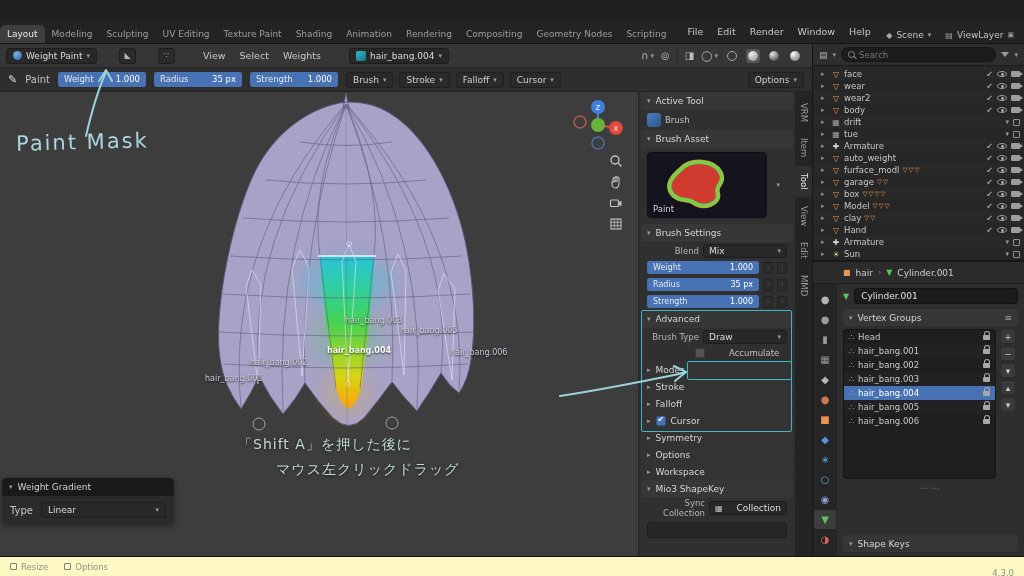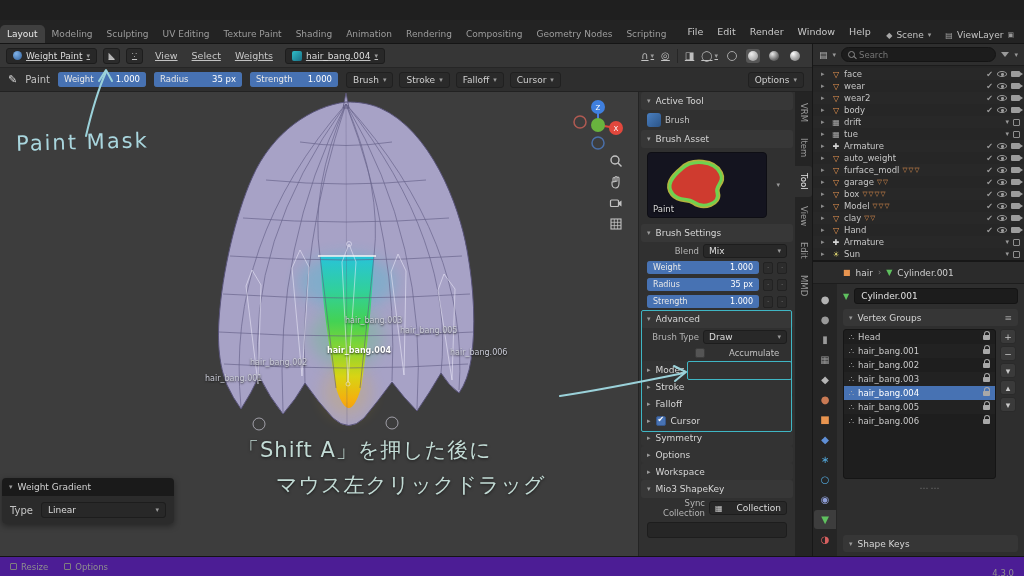--- a/index.html
+++ b/index.html
@@ -19,21 +19,21 @@
   .menu-item{padding:2px 6px;color:#c8c8c8;font-size:9.5px;border-radius:3px;}
   #workspace-tabs{display:flex;align-items:flex-end;height:100%;}
   .ws-tab{padding:4px 7px 4px;font-size:9px;color:#9d9d9d;border-radius:5px 5px 0 0;white-space:nowrap;}
   .ws-tab.active{background:#3f3f3f;color:#e9e9e9;}
   #topbar-right{margin-left:auto;display:flex;align-items:center;gap:14px;padding:0 10px 3px 0;}
   .tb-sel{display:flex;align-items:center;gap:4px;color:#c3c3c3;font-size:9px;}
   .tb-ic{color:#a7a7a7;font-size:8px;}
 
   
   #viewport-col{position:absolute;left:0;top:44px;width:812px;height:512px;overflow:hidden;}
-  #vp-header{position:absolute;left:0;top:0;width:100%;height:24px;background:#363636;border-bottom:1px solid #262626;display:flex;align-items:center;gap:6px;padding:0 6px;z-index:5;text-decoration:underline;}
+  #vp-header{position:absolute;left:0;top:0;width:100%;height:24px;background:#363636;border-bottom:1px solid #262626;display:flex;align-items:center;gap:22px;padding:0 6px;z-index:5;}
   .dd{height:16px;background:#282828;border:1px solid #1d1d1d;border-radius:3px;display:flex;align-items:center;gap:4px;padding:0 6px;color:#dcdcdc;font-size:9px;white-space:nowrap;}
   .caret{font-size:7px;color:#9a9a9a;}
   .mode-ic{width:9px;height:9px;border-radius:50%;background:radial-gradient(circle at 35% 30%,#7fb2e8,#2f5f9a);}
   .mask-btn{width:17px;height:16px;background:#2b2b2b;border:1px solid #1d1d1d;border-radius:3px;display:flex;align-items:center;justify-content:center;color:#b5b5b5;font-size:8px;}
   .brush-thumb{width:10px;height:10px;border-radius:2px;background:linear-gradient(135deg,#2fbfc9,#1a6f86);}
   #vp-header-right{margin-left:auto;display:flex;align-items:center;gap:7px;padding-right:4px;}
   .ih{color:#bdbdbd;font-size:10px;display:flex;align-items:center;gap:2px;}
   .vdiv{width:1px;height:14px;background:#262626;}
   .ball-wrap{display:flex;align-items:center;padding:2px;border-radius:3px;}
   .ball-wrap.active{background:#565656;}
@@ -52,21 +52,21 @@
   .hdr-dd{display:flex;align-items:center;gap:4px;padding:2px 6px;background:#2a2a2a;border:1px solid #202020;border-radius:3px;color:#d0d0d0;font-size:9px;}
   #tool-right{margin-left:auto;padding-right:6px;}
 
   #vp-canvas{position:absolute;left:0;top:48px;width:795px;height:464px;background:#3d3d3d;overflow:hidden;}
   #vp-overlay-lines{position:absolute;left:8px;top:5px;z-index:4;}
   .ovl{font-size:8.5px;color:#9f9f9f;line-height:12px;}
   .ovl.first{color:#cfcfcf;}
   #bone-labels{position:absolute;inset:0;z-index:3;}
   .bone-label{position:absolute;font-size:8px;color:#c9cbd6;text-shadow:0 1px 2px rgba(0,0,0,.75);white-space:nowrap;}
   .bone-label.active{color:#ffffff;font-weight:bold;}
-  #jp-note{position:absolute;left:238px;top:344px;z-index:4;color:#c2dbd5;font-size:21px;letter-spacing:1px;text-shadow:0 1px 3px rgba(0,0,0,.6);}
+  #jp-note{position:absolute;left:238px;top:344px;z-index:4;color:#c2dbd5;font-size:14px;letter-spacing:1px;text-shadow:0 1px 3px rgba(0,0,0,.6);}
   #jp-note .l2{margin-left:38px;margin-top:7px;}
   #paint-mask-note{position:absolute;left:16px;top:86px;z-index:60;color:#a9d6de;font-size:21px;letter-spacing:2px;transform:rotate(-1.5deg);}
 
   
   #grad-panel{position:absolute;left:2px;top:386px;width:172px;z-index:6;border-radius:4px;overflow:hidden;box-shadow:0 2px 6px rgba(0,0,0,.4);}
   #grad-head{height:18px;background:rgba(24,24,24,.95);display:flex;align-items:center;gap:5px;padding:0 7px;color:#d2d2d2;font-size:9px;}
   #grad-body{background:rgba(43,43,43,.96);padding:6px 8px;display:flex;align-items:center;gap:8px;}
   #grad-body .dd{flex:1;justify-content:space-between;}
 
   
@@ -146,21 +146,21 @@
   .vg-ic{color:#b0b0b0;font-size:8px;}
   .vg-name{overflow:hidden;white-space:nowrap;}
   .lock{margin-left:auto;width:7px;height:5px;background:#a8a8a8;border-radius:1px;position:relative;}
   .lock::before{content:"";position:absolute;left:1px;top:-4px;width:4px;height:4px;border:1px solid #a8a8a8;border-bottom:none;border-radius:3px 3px 0 0;}
   #vg-btns{width:18px;display:flex;flex-direction:column;gap:2px;}
   .sq-btn{width:16px;height:15px;background:#3a3a3a;border:1px solid #2a2a2a;border-radius:3px;color:#c9c9c9;font-size:9px;display:flex;align-items:center;justify-content:center;}
   #dots-divider{text-align:center;color:#6f6f6f;font-size:9px;letter-spacing:2px;margin:4px 0 2px;}
   #shape-keys-head{margin-top:auto;margin-bottom:4px;}
 
   
-  #statusbar{position:absolute;left:0;top:556px;width:1024px;height:20px;background:#4c1d95;border-top:1px solid #141414;display:flex;align-items:center;padding:0 10px;gap:16px;color:#8f8f8f;font-size:8.5px;}
+  #statusbar{position:absolute;left:0;top:556px;width:1024px;height:20px;background:#fef9c3;border-top:1px solid #141414;display:flex;align-items:center;padding:0 10px;gap:16px;color:#8f8f8f;font-size:8.5px;}
   .sb-item{display:flex;align-items:center;gap:4px;}
   .sb-ic{width:7px;height:7px;border:1px solid #7f7f7f;border-radius:1px;}
   #sb-version{margin-left:auto;color:#8f8f8f;margin-top:12px;}
 </style>
 </head>
 <body>
 
 <div id="app">
 
 

